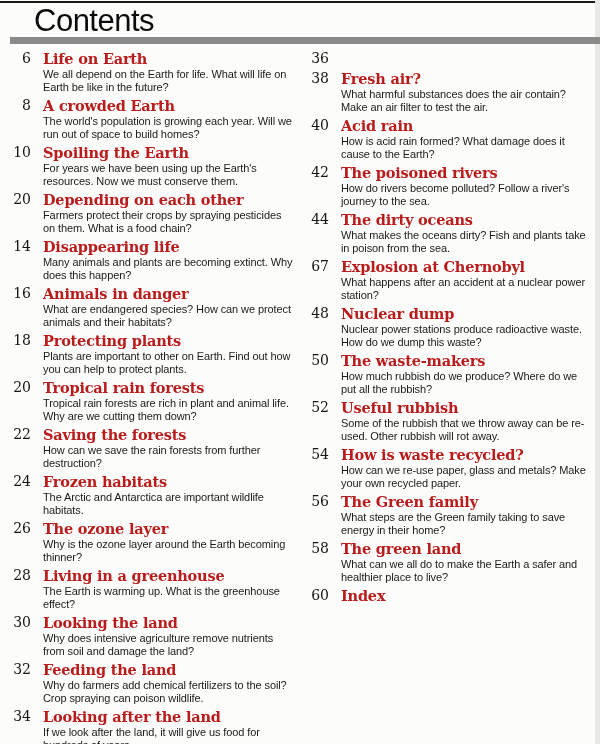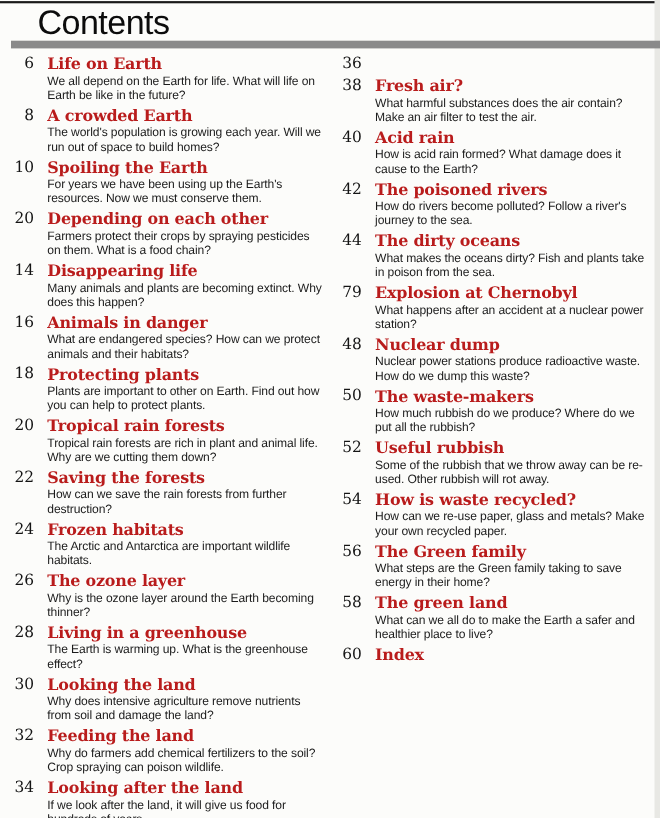--- a/index.html
+++ b/index.html
@@ -195,21 +195,21 @@
           </div>
         </div>
         <div class="entry">
           <div class="num">44</div>
           <div class="entry-body">
             <div class="chapter-title">The dirty oceans</div>
             <div class="chapter-desc">What makes the oceans dirty? Fish and plants take in poison from the sea.</div>
           </div>
         </div>
         <div class="entry">
-          <div class="num">79</div>
+          <div class="num">67</div>
           <div class="entry-body">
             <div class="chapter-title">Explosion at Chernobyl</div>
             <div class="chapter-desc">What happens after an accident at a nuclear power station?</div>
           </div>
         </div>
         <div class="entry">
           <div class="num">48</div>
           <div class="entry-body">
             <div class="chapter-title">Nuclear dump</div>
             <div class="chapter-desc">Nuclear power stations produce radioactive waste. How do we dump this waste?</div>

